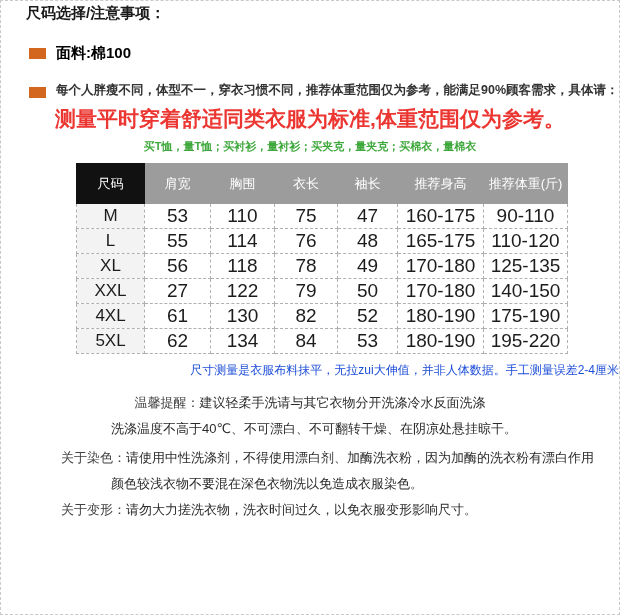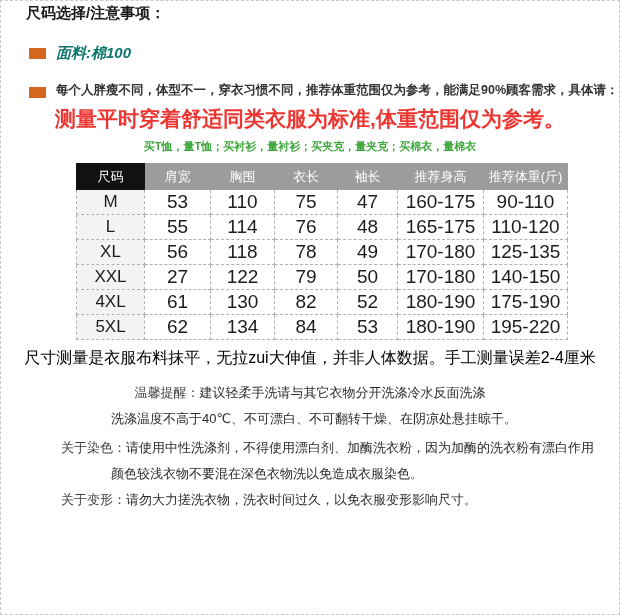--- a/index.html
+++ b/index.html
@@ -10,42 +10,42 @@
     border:1px dashed #c9c9c9; overflow:hidden; position:relative;
   }
   .logo {
     margin:20px 0 0 25px; font-size:28px; line-height:30px;
     font-weight:800; letter-spacing:1px; color:#141414;
   }
   .subtitle { margin:3px 0 0 25px; font-size:15px; font-weight:bold; color:#1a1a1a; }
   .bullet-row { display:flex; align-items:center; margin-left:28px; }
   .bullet { display:inline-block; width:17px; height:11px; background:#d4671e; margin-right:10px; flex:0 0 auto; }
   .fabric-row { margin-top:21px; }
-  .fabric-text { color:#0f766e; font-size:15px; font-weight:bold;font-style:italic; }
+  .fabric-text { color:#000000; font-size:15px; font-weight:bold; }
   .fit-row { margin-top:20px; align-items:flex-end; }
   .fit-text { color:#333; font-size:12.5px; font-weight:bold; line-height:15px; }
   .headline { margin-top:7px; text-align:center; color:#ec3632; font-size:21px; font-weight:bold; }
   .tip { margin-top:6px; text-align:center; color:#3fa83c; font-size:11px; font-weight:bold; }
   table.size-table {
     margin:9px 0 0 75px; border-collapse:collapse; table-layout:fixed;
     width:491px;
   }
   .size-table th {
-    height:26px; background:#9c9c9c; color:#ffffff; font-size:13px;
+    height:40px; background:#9c9c9c; color:#ffffff; font-size:13px;
     font-weight:normal; text-align:center; border:1px solid #9c9c9c;
   }
   .size-table th.first { background:#111111; border-color:#111111; }
   .size-table td {
     height:25px; border:1px dashed #b0b0b0; text-align:center;
     font-size:19px; color:#1c1c1c; background:#ffffff; overflow:hidden; white-space:nowrap;
   }
   .size-table td.size-cell { background:#f3f3f3; font-size:17px; }
   .col-size{width:68px}.col-a{width:66px}.col-b{width:64px}.col-c{width:63px}
   .col-d{width:60px}.col-e{width:86px}.col-f{width:84px}
-  .footnote { margin-top:8px; text-align:center; color:#000000; font-size:16px; }
+  .footnote { margin-top:8px; text-align:right; color:#1d4ed8; font-size:12px; }
   .care { color:#2b2b2b; font-size:13px; line-height:15px; }
   .care .lbl { font-weight:normal; color:#404040; }
   .care-line1 { margin-top:16px; text-align:center; }
   .care-line2 { margin-top:11px; margin-left:110px; }
   .care-line3 { margin-top:14px; margin-left:60px; }
   .care-line4 { margin-top:11px; margin-left:110px; }
   .care-line5 { margin-top:11px; margin-left:60px; }
 </style>
 </head>
 <body>

